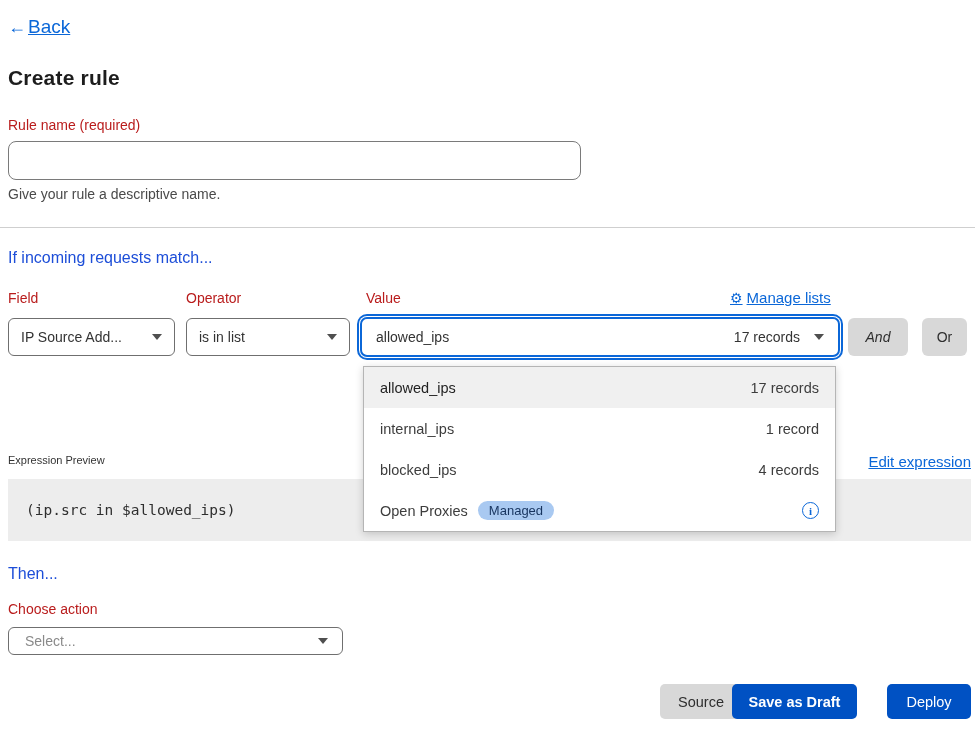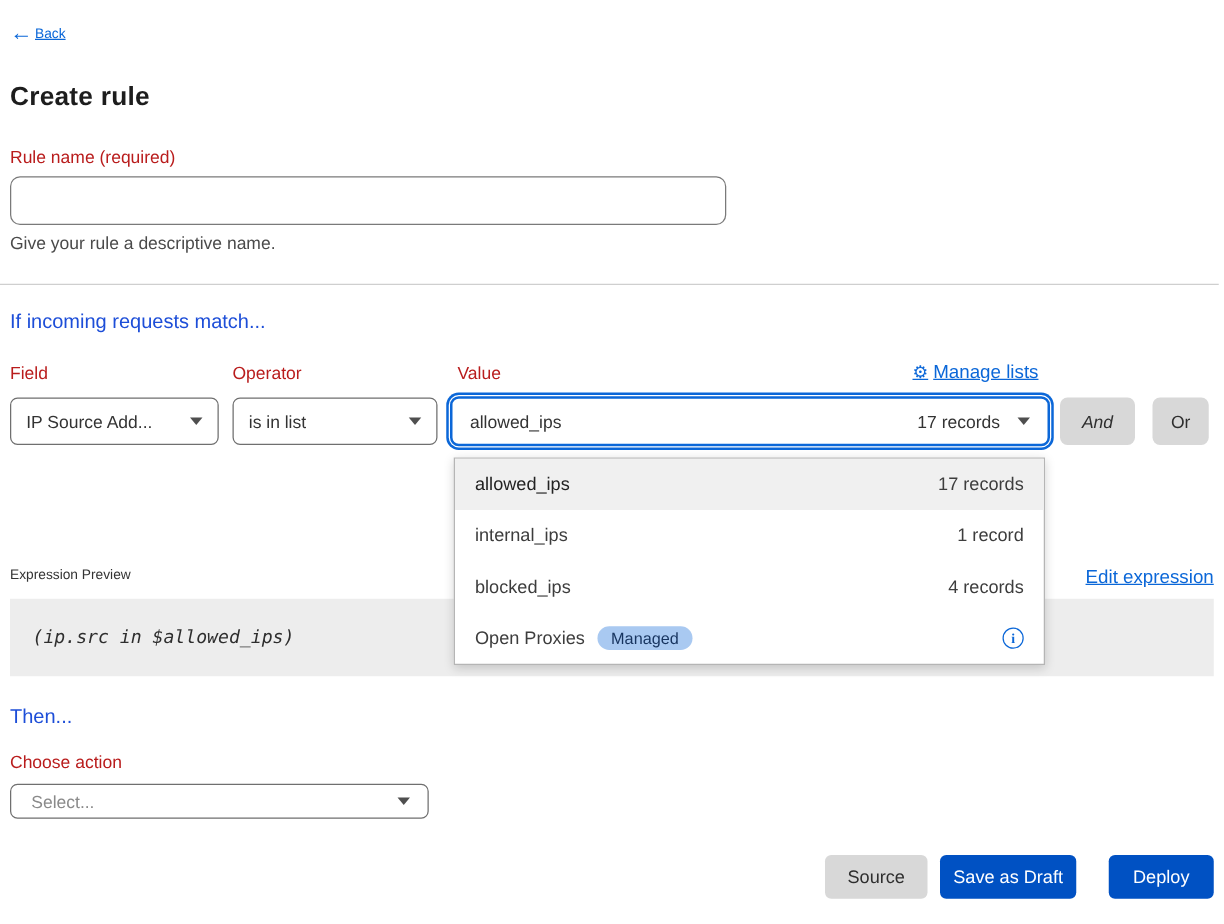--- a/index.html
+++ b/index.html
@@ -13,21 +13,21 @@
     width: 979px;
     height: 739px;
     background: #ffffff;
     overflow: hidden;
   }
   .abs { position: absolute; }
 
   
   .link {
     color: #0b67d8;
-    font-size: 11px;
+    font-size: 19px;
     text-decoration: underline;
     cursor: pointer;
     display: inline-flex;
     align-items: center;
     gap: 4px;
   }
   .link .no-underline { text-decoration: none; }
   .back-wrap { left: 8px; top: 16px; display: flex; align-items: center; gap: 2px; }
   .back-arrow { color: #0b67d8; font-size: 18px; text-decoration: none; }
 
@@ -170,42 +170,41 @@
     background: #ededed;
     display: flex;
     align-items: center;
     z-index: 1;
   }
   .expr-code {
     margin-left: 18px;
     font-family: "DejaVu Sans Mono", "Liberation Mono", monospace;
     font-size: 14.5px;
     color: #2e2e2e;
-    font-style: italic;
   }
 
   
   .select-action {
     left: 8px; top: 627px; width: 335px; height: 28px;
     padding: 0 14px 0 16px;
   }
   .placeholder { color: #8a8a8a; }
 
   
   .footer-btn {
     top: 684px; height: 35px;
     border: none;
     border-radius: 5px;
     font-size: 14.5px;
     cursor: pointer;
     font-family: "Liberation Sans", sans-serif;
   }
   .btn-cancel { left: 660px; width: 82px; background: #d8d8d8; color: #2e2e2e; }
   .btn-primary { background: #0051c3; color: #ffffff; }
-  .btn-save { left: 752px; width: 109px; }
+  .btn-save { left: 732px; width: 125px; font-weight: bold; }
   .btn-deploy { left: 887px; width: 84px; }
 </style>
 </head>
 <body>
 
 <div class="page">
 
   <div class="abs back-wrap">
     <span class="back-arrow">←</span>
     <span class="link">Back</span>

